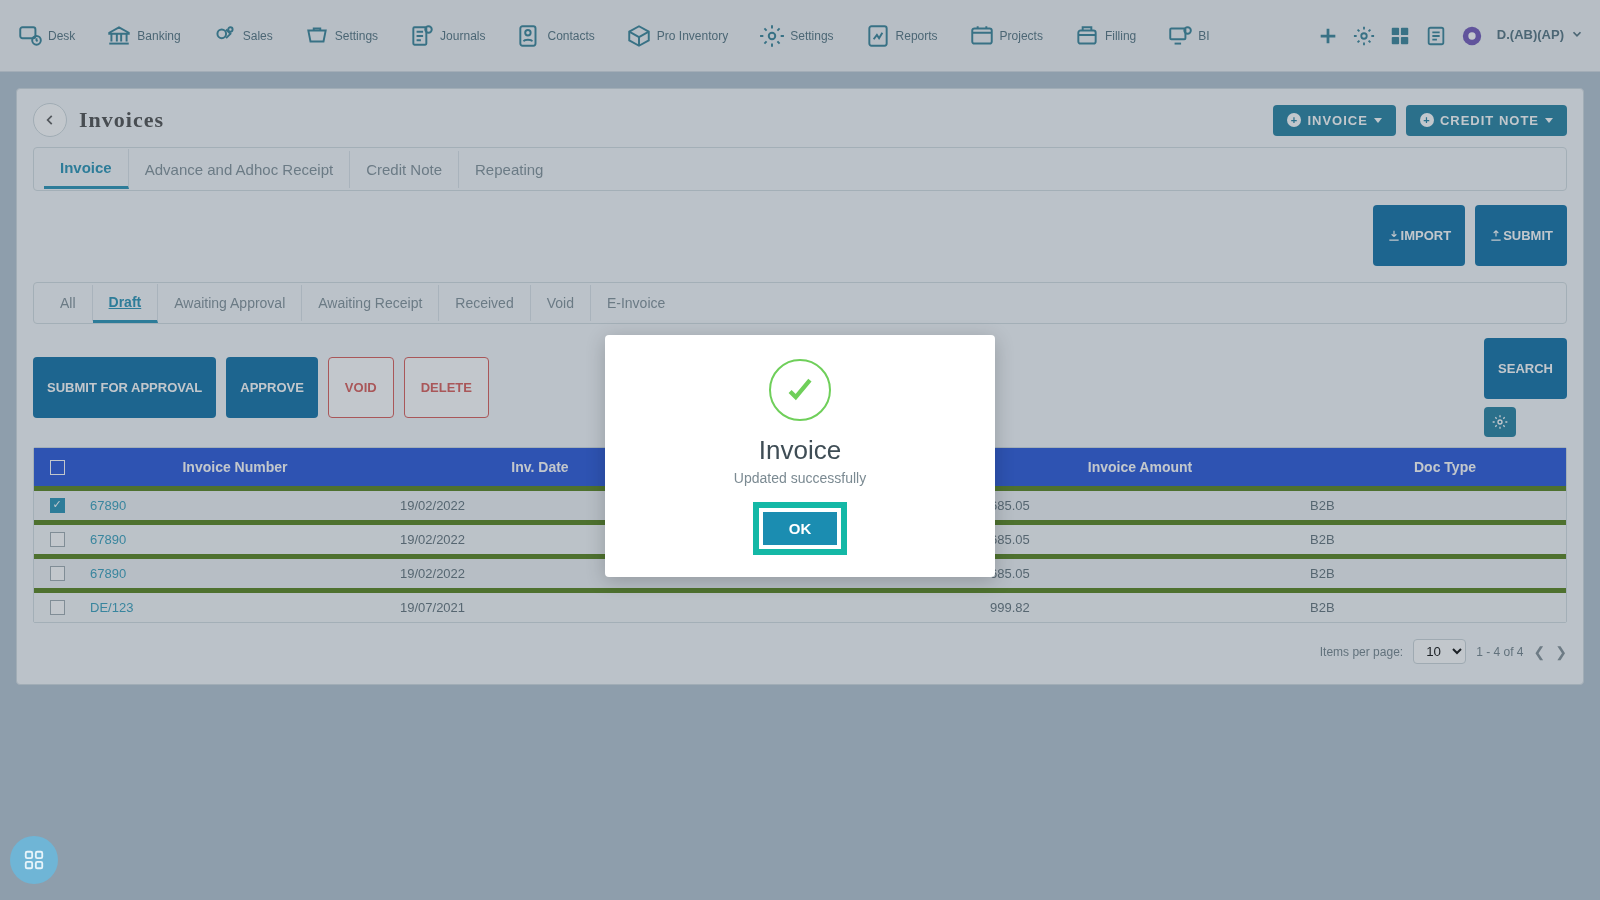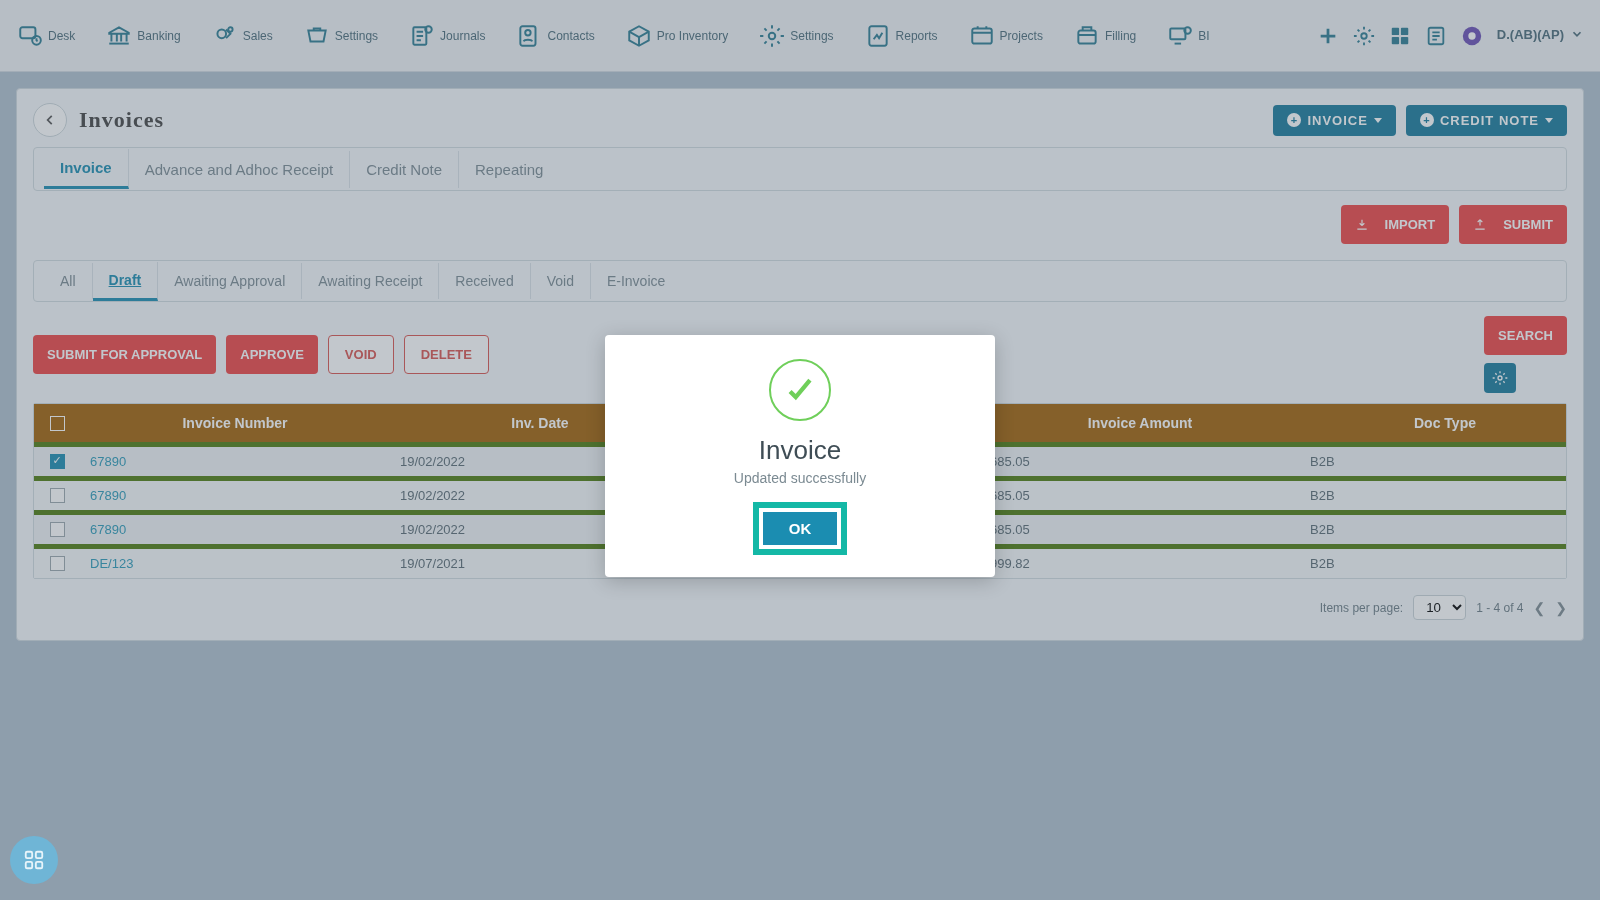--- a/index.html
+++ b/index.html
@@ -82,23 +82,23 @@
   .tab {
     padding:10px 16px 10px; color:#7a8a93; cursor:pointer; font-size:15px;
     border-right:1px solid #d9e1e6;
   }
   .tab:last-child { border-right:none;}
   .tab.active { color:#1b8db1; font-weight:600; border-bottom:3px solid #1b8db1; }
   .io-row {
     display:flex; justify-content:flex-end; gap:10px; margin-top:14px;
   }
   .btn-blue {
-    background:#ef4444; color:#fff; border:none;
-    padding:12px 14px; border-radius:4px; font-size:13px; font-weight:700;
-    display:flex; align-items:center; gap:16px; cursor:pointer;
+    background:#0369a1; color:#fff; border:none;
+    padding:23px 14px; border-radius:4px; font-size:13px; font-weight:700;
+    display:flex; align-items:center; gap:0; cursor:pointer;
   }
   
   .subtab-row {
     margin-top:16px;
     border:1px solid #d0dadf; border-radius:4px;
     display:flex; align-items:center; padding:9px 10px;
     background:#f5f8fa;
     height:42px;
   }
   .subtab {
@@ -122,21 +122,21 @@
     background:#177a9c; color:#fff; border:none; border-radius:4px;
     width:32px; height:30px; display:flex; align-items:center;justify-content:center; cursor:pointer;
   }
   
   .tbl {
     margin-top:10px;
     border:1px solid #d0dadf; border-radius:2px;
     background:#fff;
   }
   .thead {
-    background:#a16207; color:#fff; display:flex; align-items:center;
+    background:#1d4ed8; color:#fff; display:flex; align-items:center;
     height:38px; font-weight:600; font-size:14px;
   }
   .tcell { padding:0 10px; display:flex; align-items:center;}
   .c0 { flex:0 0 46px; justify-content:center;}
   .c1 { flex:0 0 310px;}
   .c2 { flex:0 0 300px;}
   .c3 { flex:0 0 290px;}
   .c4 { flex:0 0 320px;}
   .c5 { flex:0 0 290px;}
   .trow {

